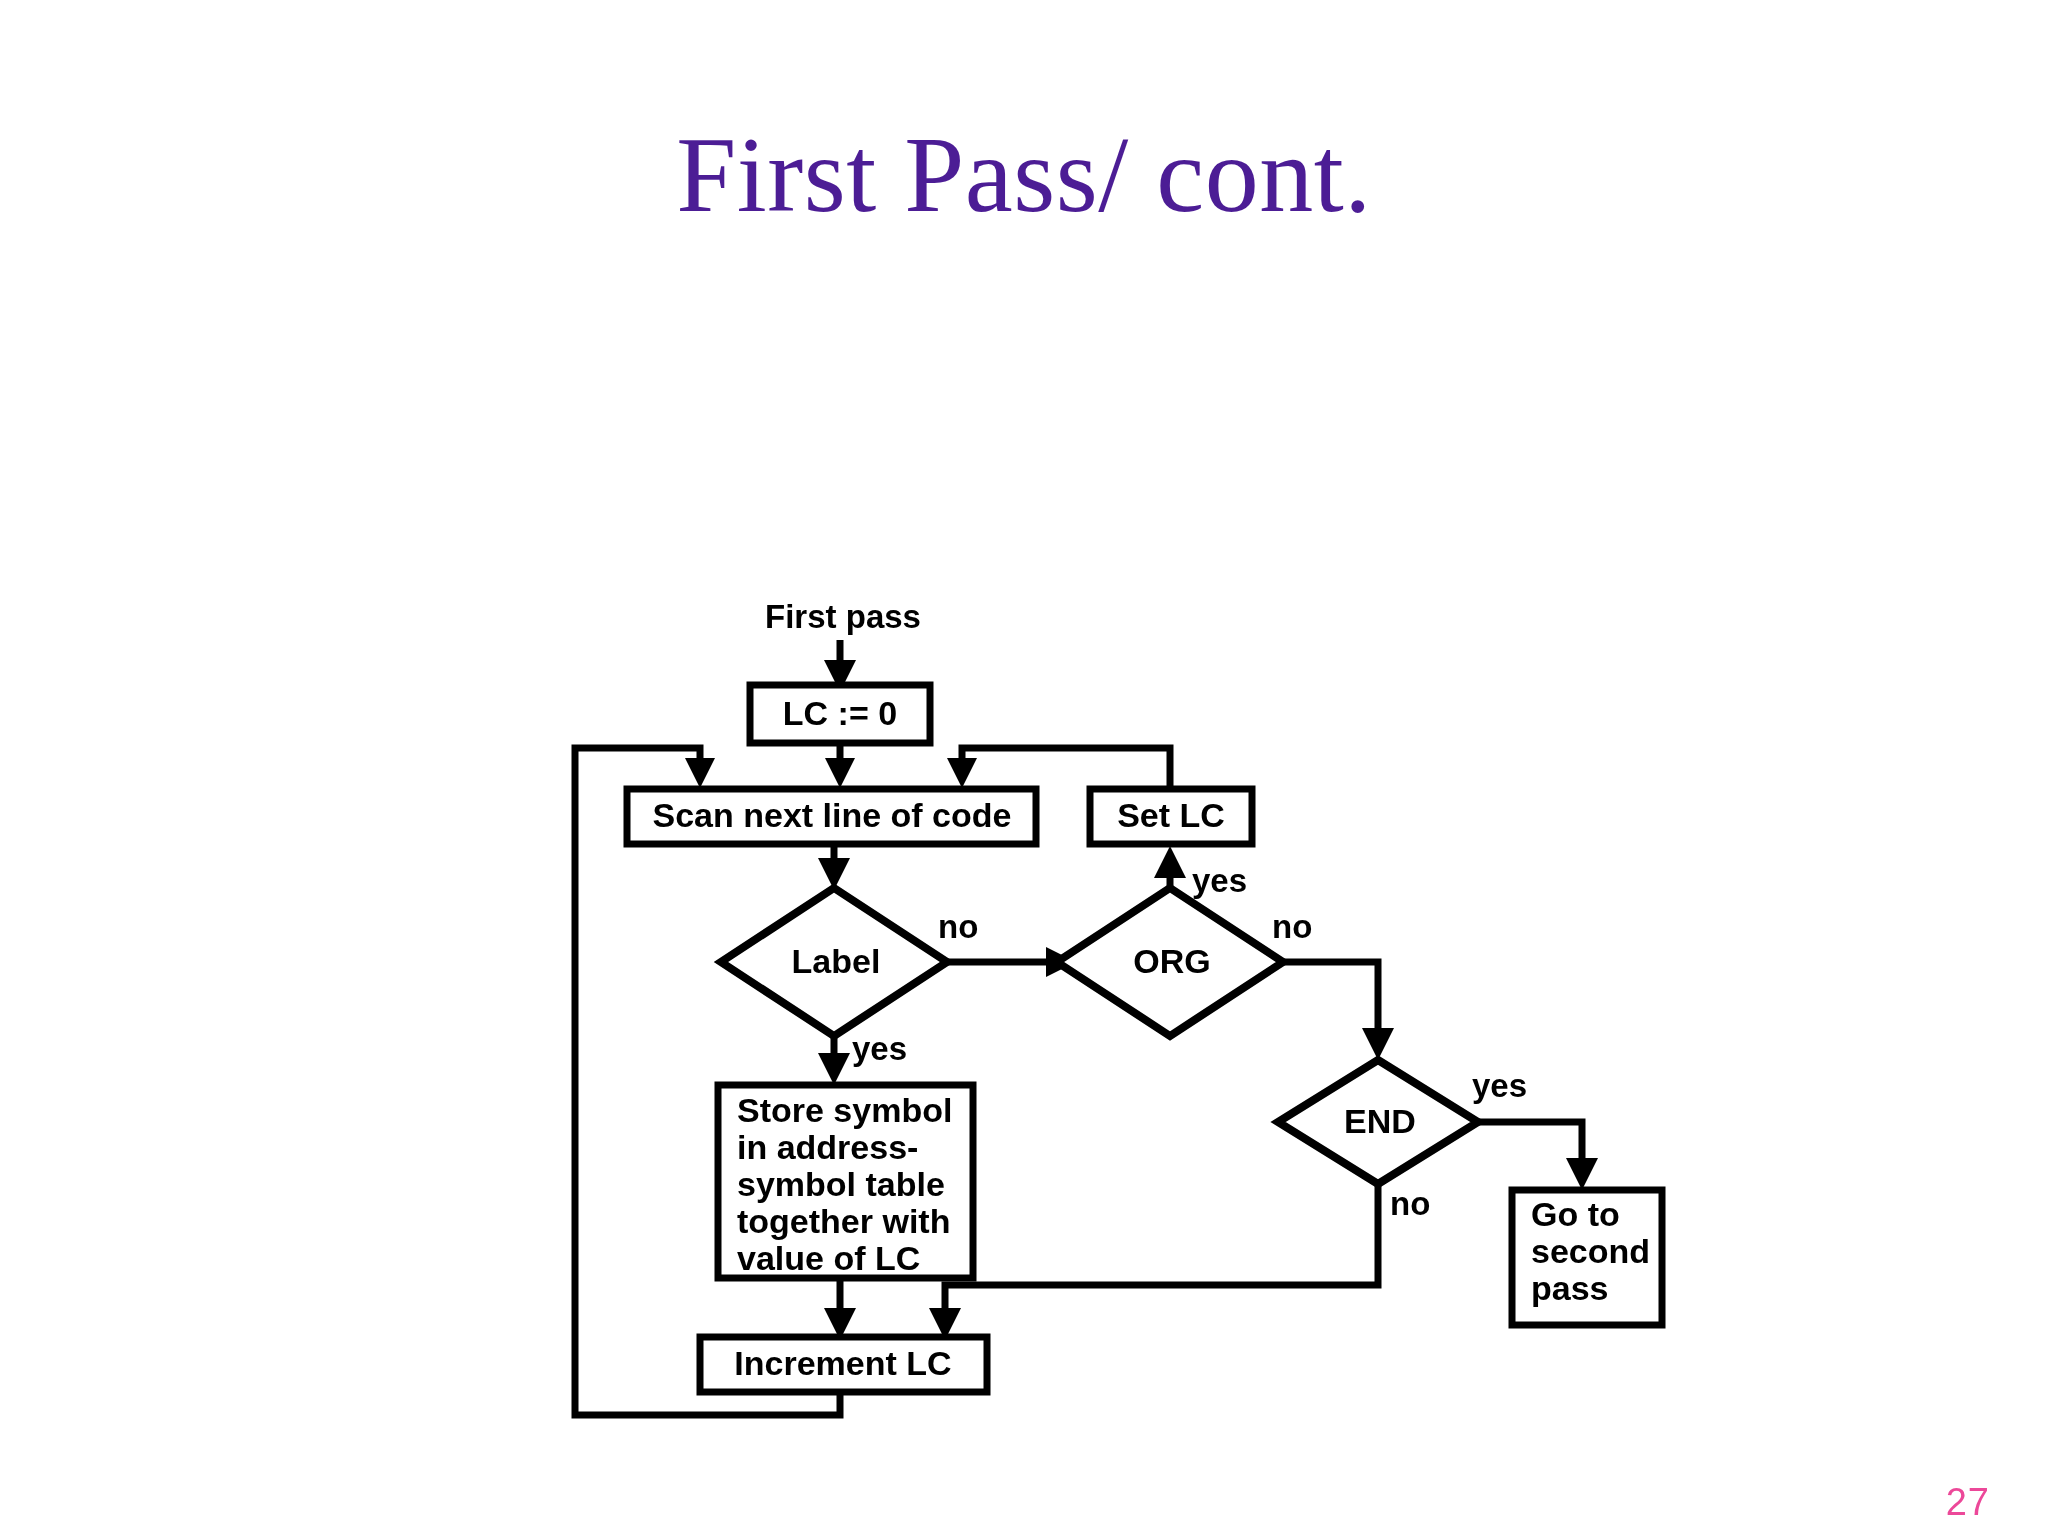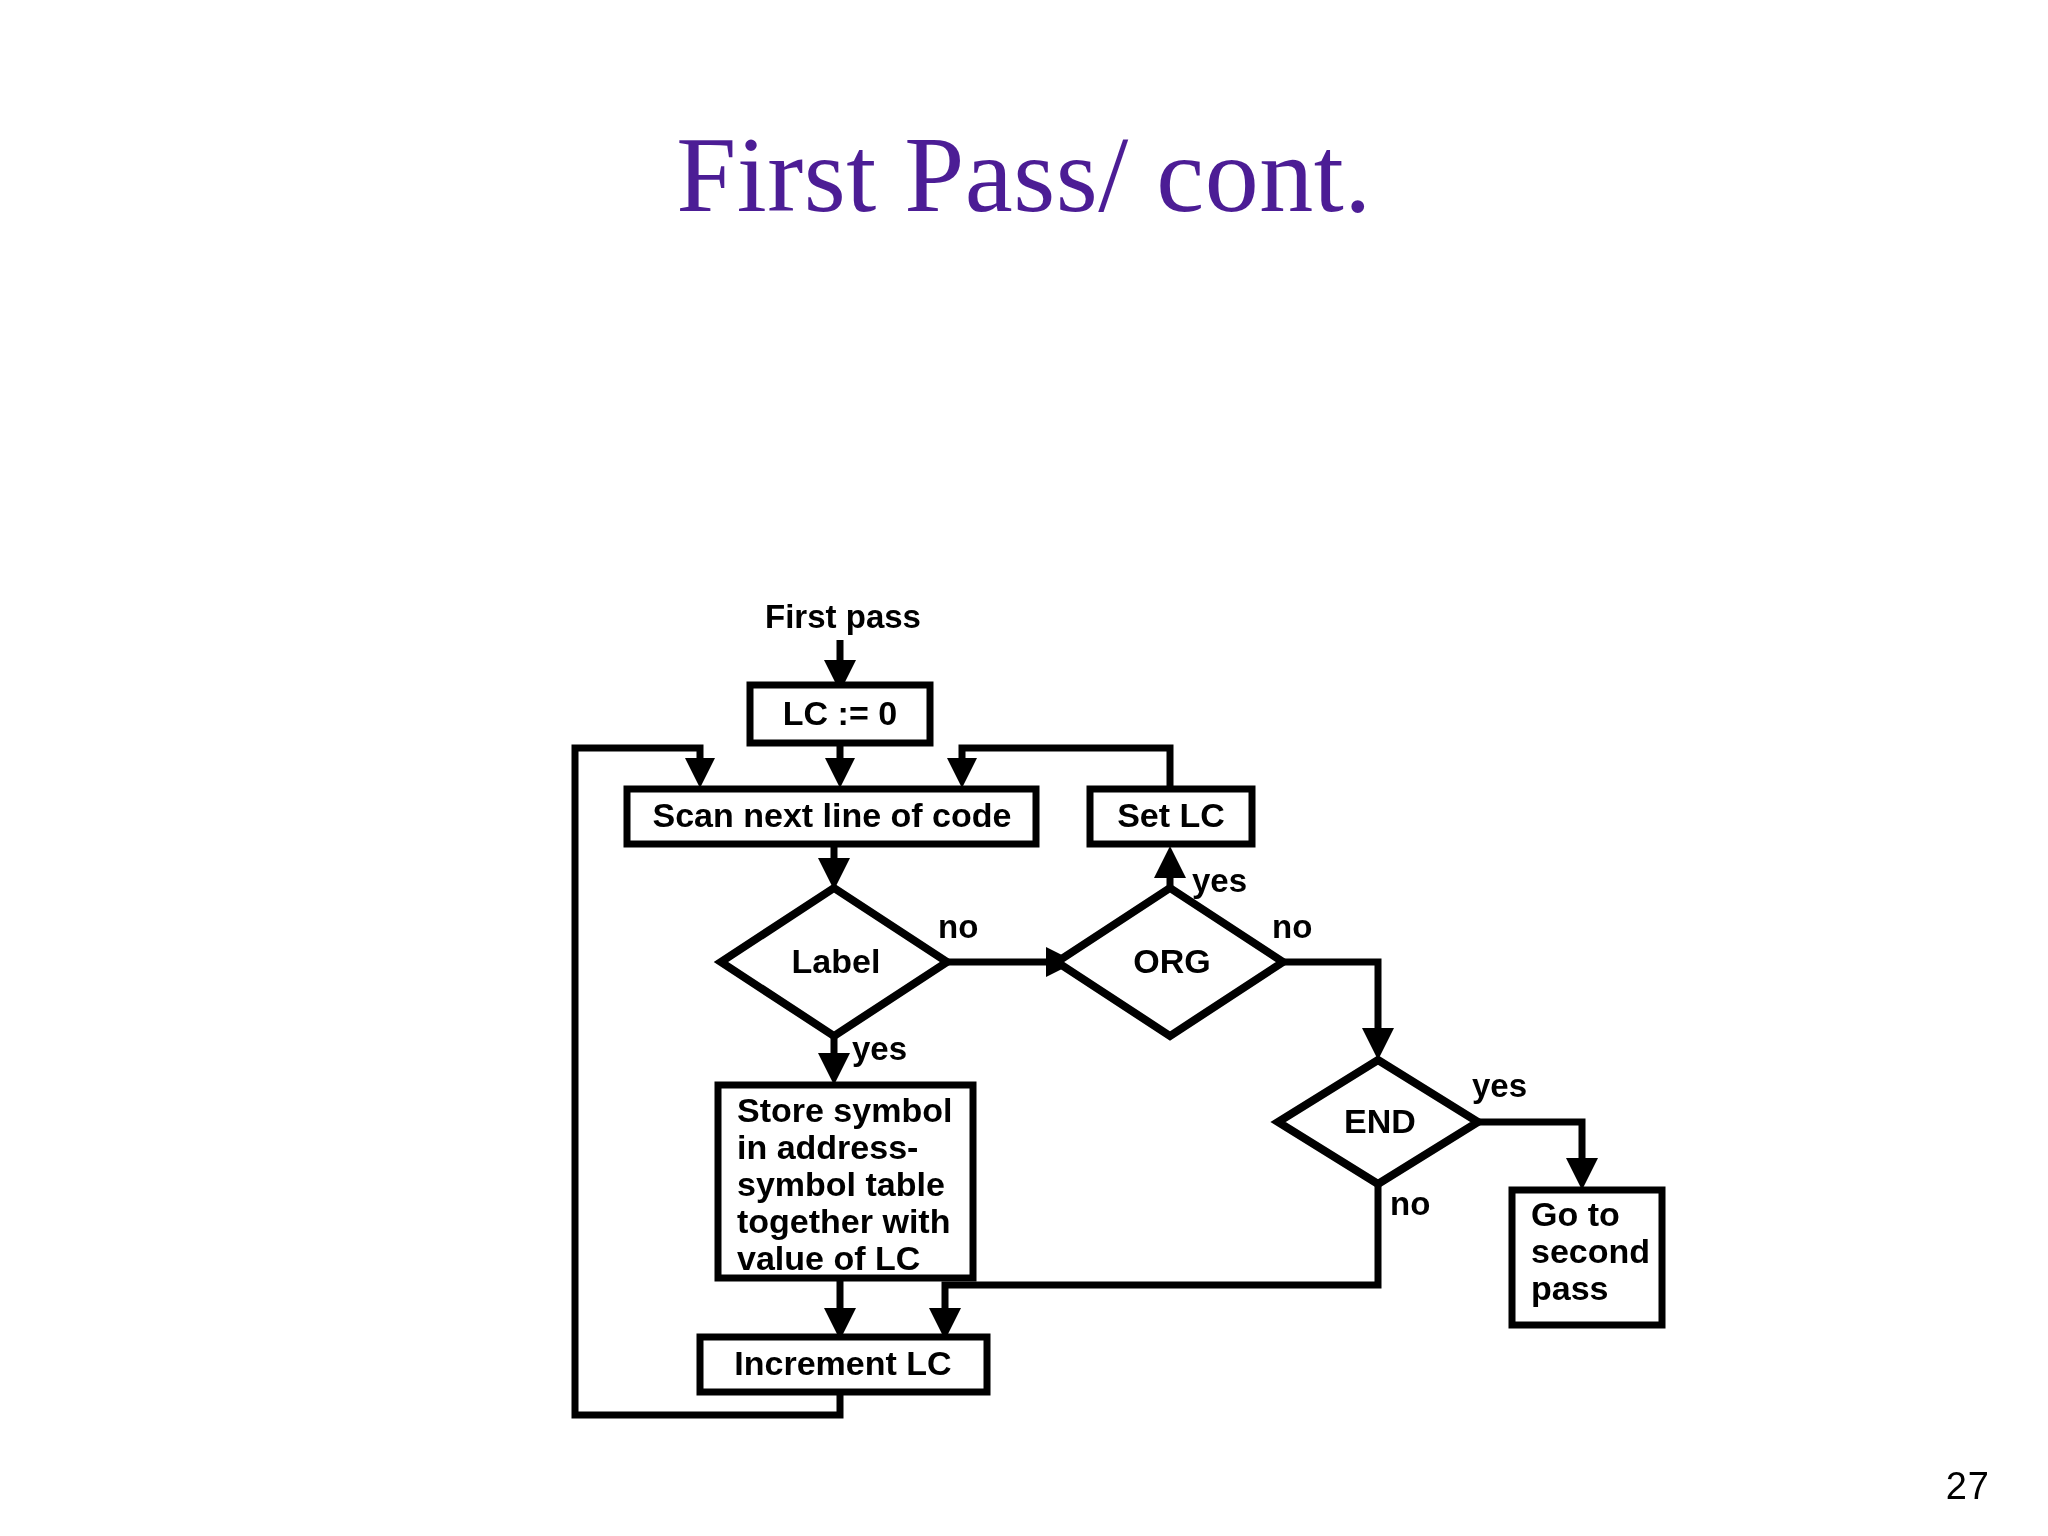--- a/index.html
+++ b/index.html
@@ -31,24 +31,24 @@
   #flow-wrap {
     position: absolute;
     left: 0;
     top: 0;
     width: 2048px;
     height: 1468px;
   }
   #page-number {
     position: absolute;
     right: 58px;
-    bottom: 28px;
+    bottom: 12px;
     font-family: "Liberation Sans", sans-serif;
     font-size: 38px;
-    color: #000000;
+    color: #ec4899;
     letter-spacing: 1px;
   }
   svg text {
     font-family: "Liberation Sans", sans-serif;
     font-weight: bold;
     fill: #000000;
   }
   .node-box {
     fill: #ffffff;
     stroke: #000000;

